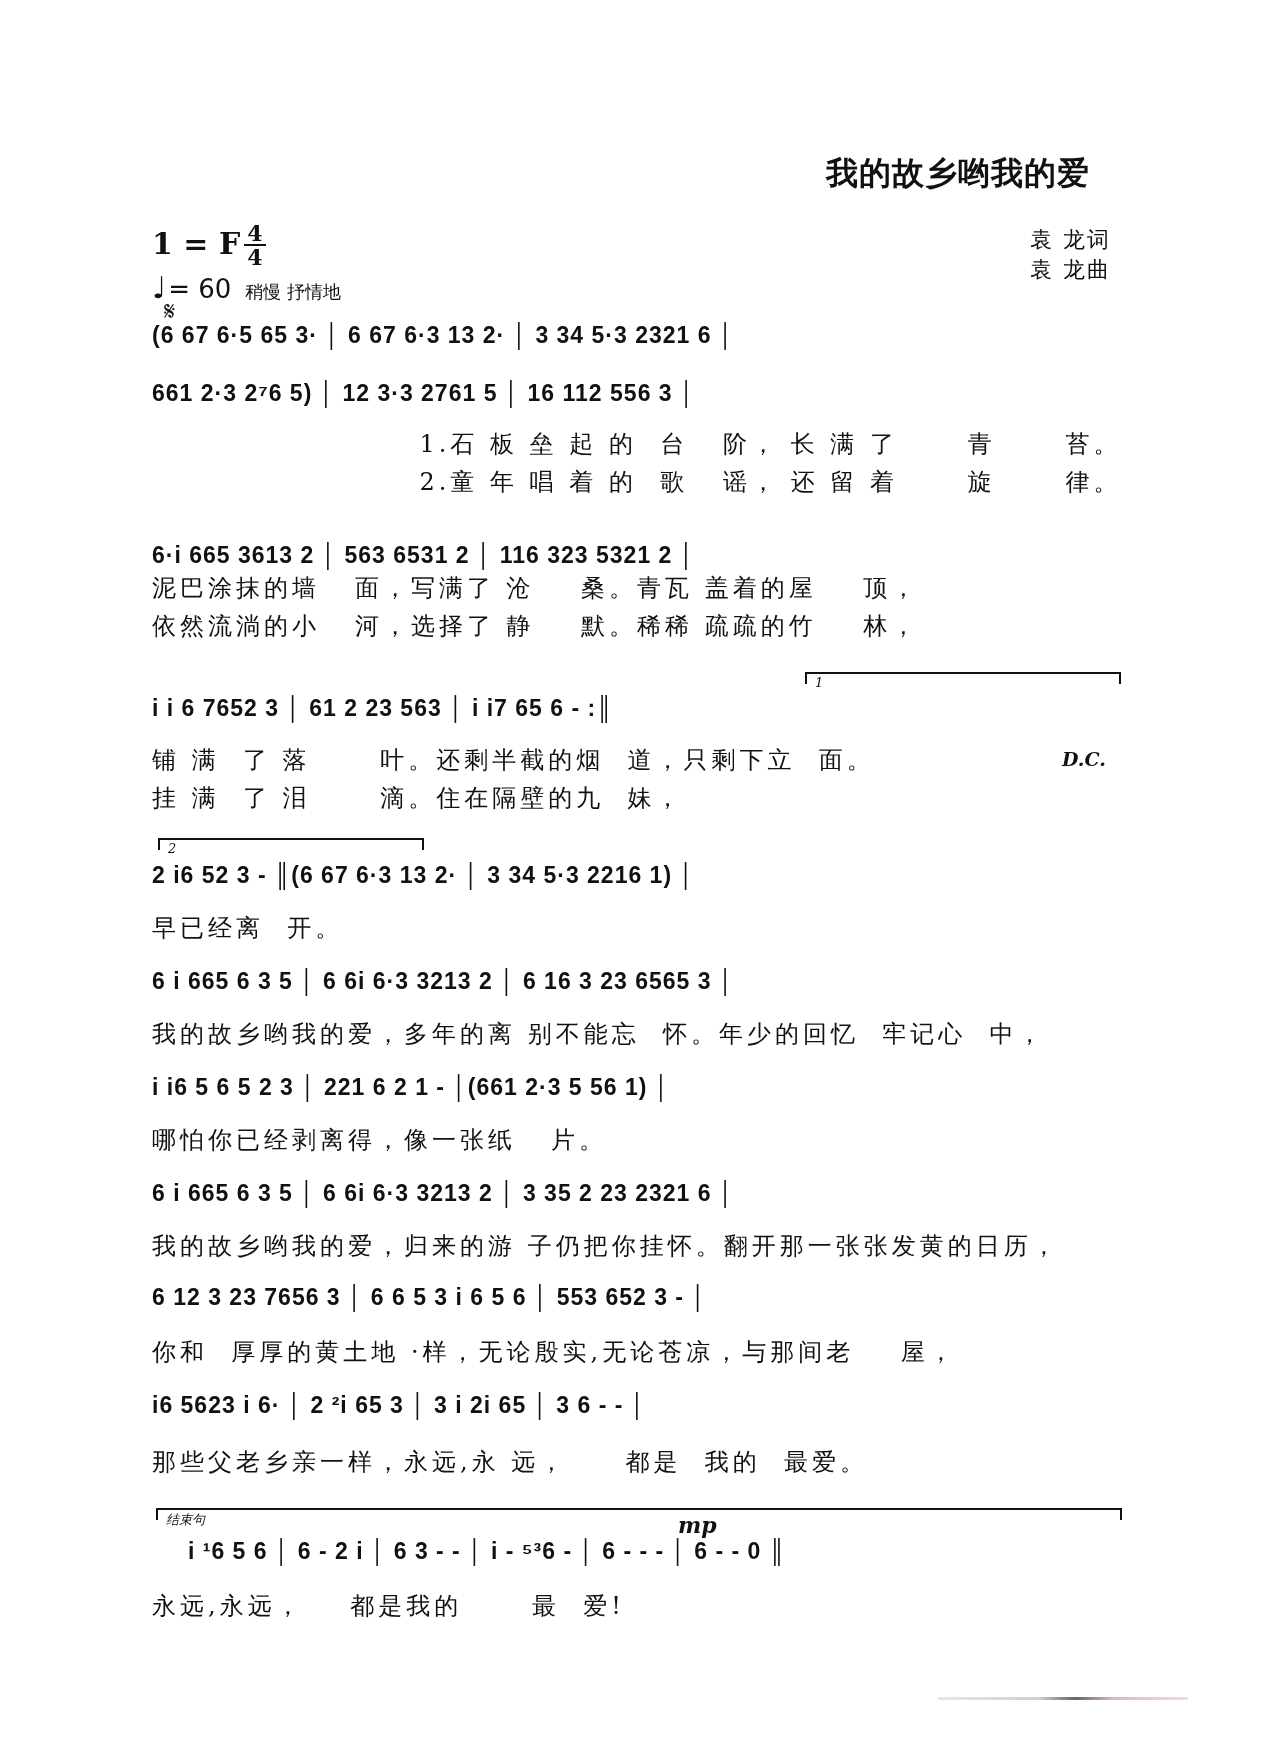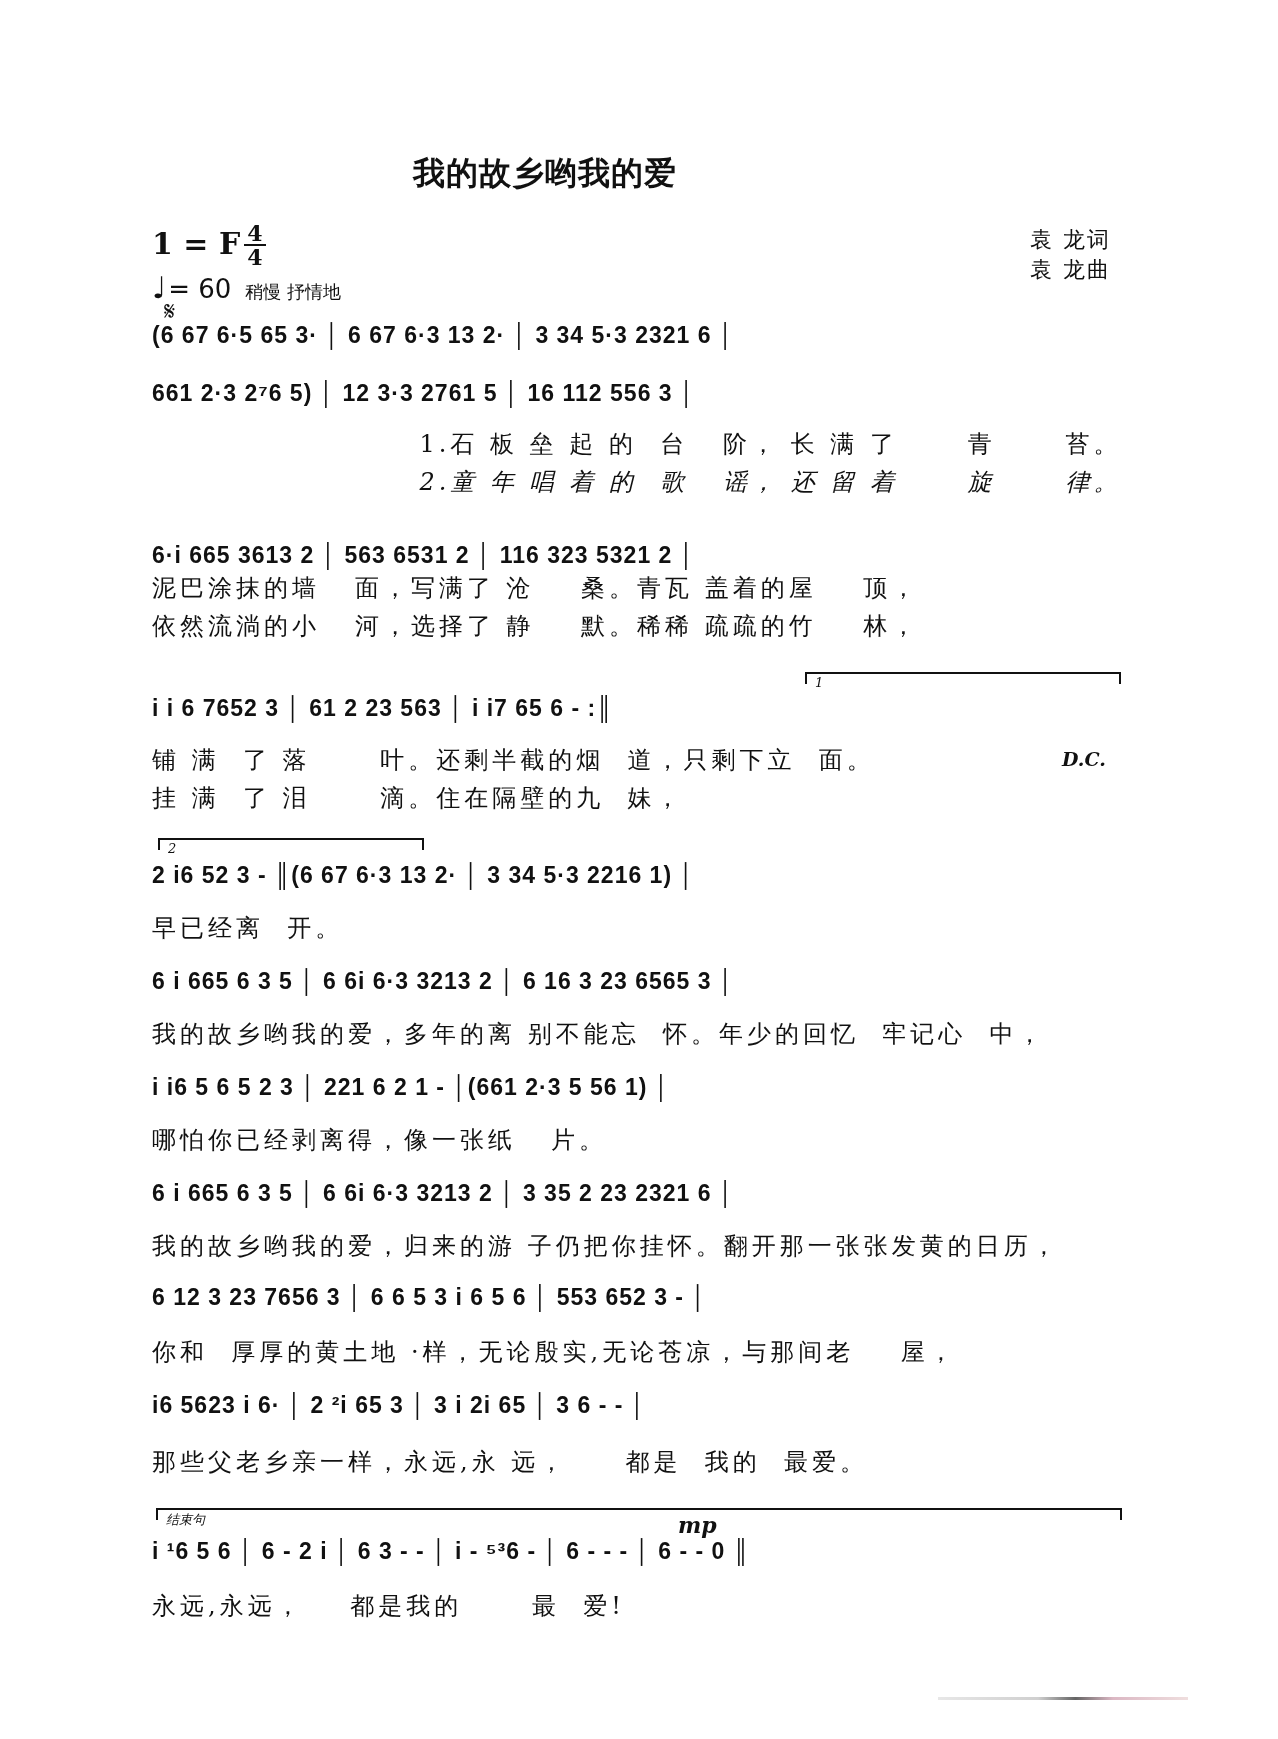--- a/index.html
+++ b/index.html
@@ -1,18 +1,18 @@
 <!DOCTYPE html>
 <html><head>
 <meta charset="utf-8">
 <style>
   html, body { margin: 0; padding: 0; background: #ffffff; }
   body { width: 1278px; height: 1739px; position: relative; overflow: hidden;
          font-family: "DejaVu Sans", "Liberation Sans", sans-serif; color: #111; }
-  .title { position: absolute; top: 152px; left: 0; width: 1090px; text-align: center;
+  .title { position: absolute; top: 152px; left: 0; width: 1090px; text-align: right;
            font-size: 32px; font-weight: bold; letter-spacing: 1px;
            font-family: "DejaVu Serif", "Liberation Serif", serif; }
   .key { position: absolute; top: 226px; left: 152px; font-size: 30px; font-weight: bold;
          font-family: "DejaVu Serif", "Liberation Serif", serif; }
   .timesig { position: absolute; top: 222px; left: 244px; width: 22px; text-align: center;
              font-weight: bold; font-size: 22px; line-height: 22px;
              font-family: "DejaVu Serif", "Liberation Serif", serif; }
   .timesig .num { border-bottom: 2px solid #111; display: block; }
   .tempo { position: absolute; top: 270px; left: 152px; font-size: 26px; display: flex; align-items: baseline; }
   .tempo .note-glyph { font-size: 30px; margin-right: 2px; }
@@ -60,21 +60,21 @@
 </div>
 
 <div class="row" style="top:322px;">
   <span class="notes">(6 67 6·5 65 3·  │ 6 67 6·3 13 2·  │ 3 34 5·3 2321 6  │</span>
 </div>
 
 <div class="row" style="top:380px;">
   <span class="notes">661 2·3 2⁷6 5)  │ 12 3·3 2761 5  │ 16 112 556 3  │</span>
 </div>
 <div class="lyric" style="top:428px;">                       1.石 板 垒 起 的  台   阶， 长 满 了      青      苔。</div>
-<div class="lyric" style="top:466px;font-style:italic;">                       2.童 年 唱 着 的  歌   谣， 还 留 着      旋      律。</div>
+<div class="lyric" style="top:466px;">                       2.童 年 唱 着 的  歌   谣， 还 留 着      旋      律。</div>
 
 <div class="row" style="top:502px;margin-top:40px;">
   <span class="notes">6·i 665 3613 2  │ 563 6531 2  │ 116 323 5321 2  │</span>
 </div>
 <div class="lyric" style="top:572px;">泥巴涂抹的墙   面，写满了 沧    桑。青瓦 盖着的屋    顶，</div>
 <div class="lyric" style="top:610px;">依然流淌的小   河，选择了 静    默。稀稀 疏疏的竹    林，</div>
 
 <div class="volta" style="top:672px; left:805px; width:312px;">
   <span>1</span>
 </div>
@@ -115,18 +115,18 @@
 
 <div class="row" style="top:1392px;">
   <span class="notes">i6 5623 i 6·  │ 2 ²i 65 3  │ 3 i 2i 65  │ 3 6 - -  │</span>
 </div>
 <div class="lyric" style="top:1446px;">那些父老乡亲一样，永远,永 远，     都是  我的  最爱。</div>
 
 <div class="volta" style="top:1508px; left:156px; width:962px;">
   <span>结束句</span>
 </div>
 <div class="mp" style="top:1512px; left:678px;">mp</div>
-<div class="row" style="top:1538px;">
+<div class="row" style="top:1538px;margin-left:36px;">
   <span class="notes">i ¹6 5 6  │ 6 - 2 i  │ 6 3 - -  │ i - ⁵³6 -  │ 6 - - -  │ 6 - - 0 ║</span>
 </div>
 <div class="lyric" style="top:1590px;">永远,永远，    都是我的      最  爱!</div>
 
 <div class="footer-mark"></div>
 
 </body></html>

